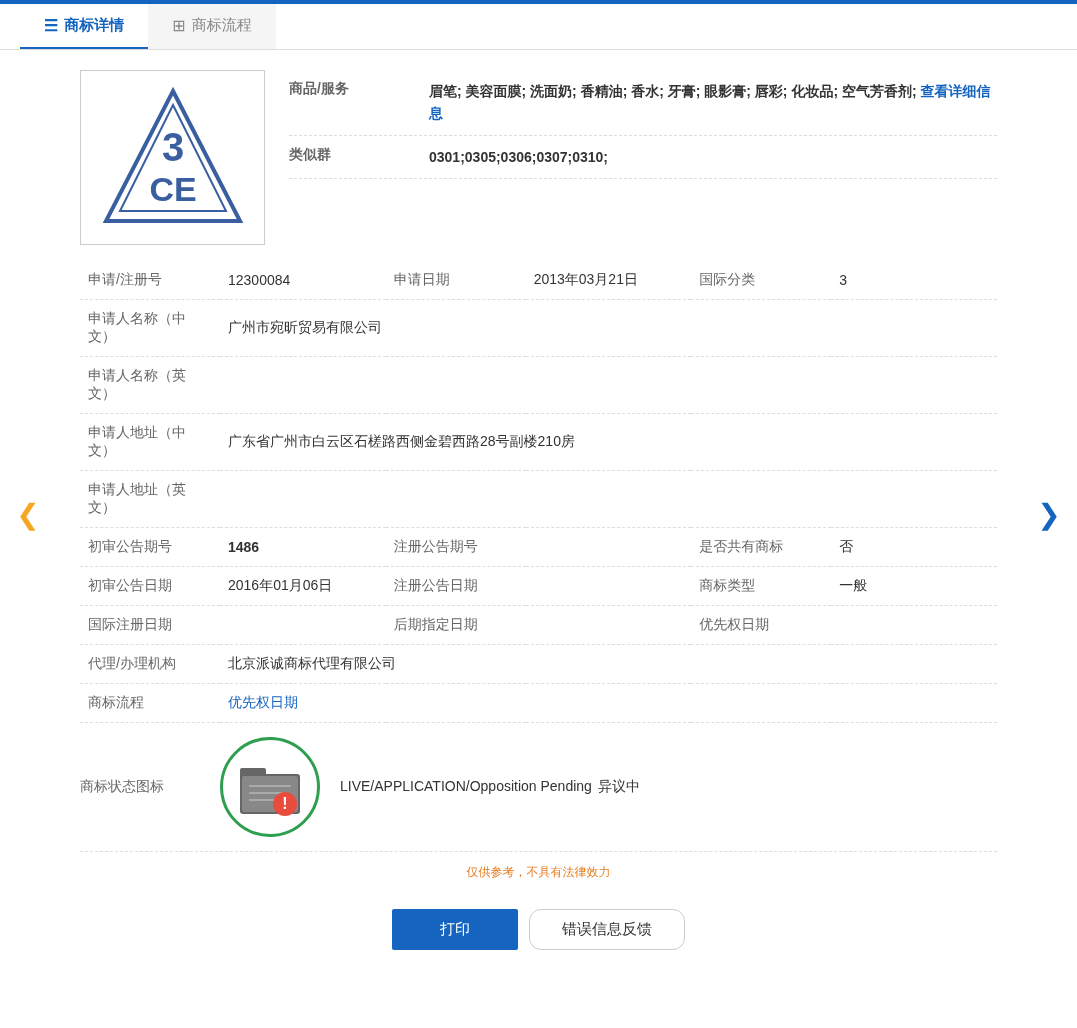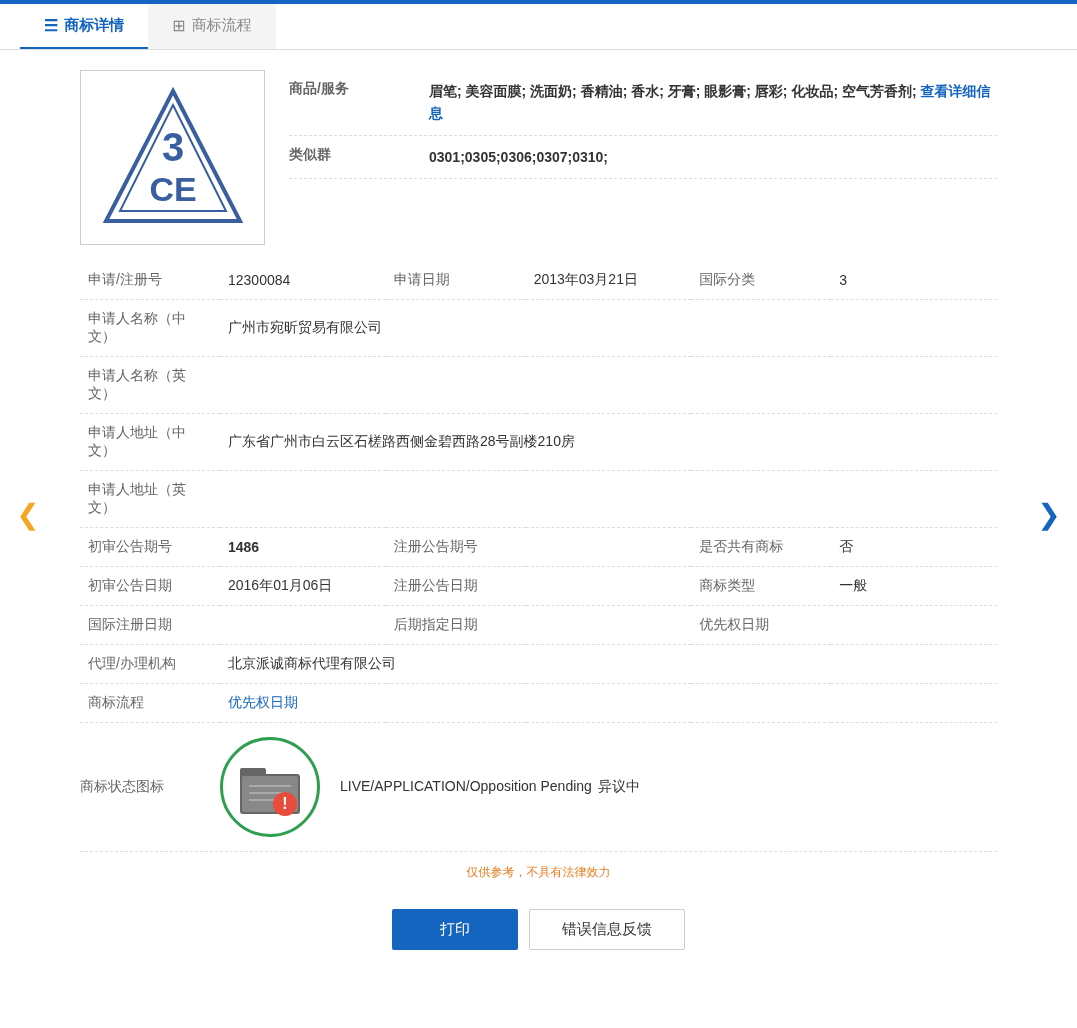--- a/index.html
+++ b/index.html
@@ -52,21 +52,21 @@
       flex-shrink: 0;
     }
     .status-text-block { display: flex; gap: 6px; }
     .status-en { color: #333; font-size: 14px; }
     .status-cn { color: #333; font-size: 14px; }
 
     .disclaimer { text-align: center; color: #e67e22; font-size: 12px; padding: 12px 0; }
 
     .btn-row { display: flex; justify-content: center; gap: 11px; padding: 16px 0 24px; }
     .btn-print { background: #1565c0; color: #fff; border: none; padding: 10px 48px; font-size: 15px; cursor: pointer; border-radius: 2px; }
-    .btn-feedback { background: #fff; color: #333; border: 1px solid #ccc; padding: 10px 32px; font-size: 15px; cursor: pointer; border-radius: 2px; }
+    .btn-feedback { background: #fff; color: #333; border: 1px solid #ccc; padding: 10px 32px; font-size: 15px; cursor: pointer; border-radius: 12px; }
 
     .content-wrap { position: relative; z-index: 1; }
   </style>
 </head>
 <body>
 
 <div class="top-bar"></div>
 
 <div class="tabs">
   <div class="tab active">

